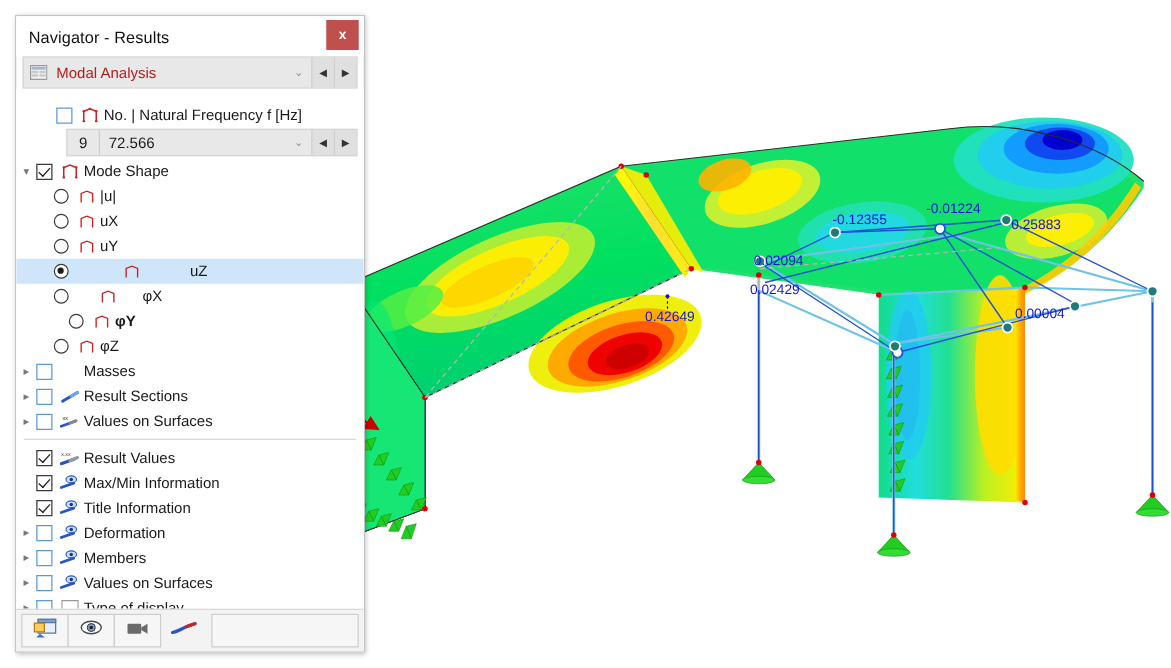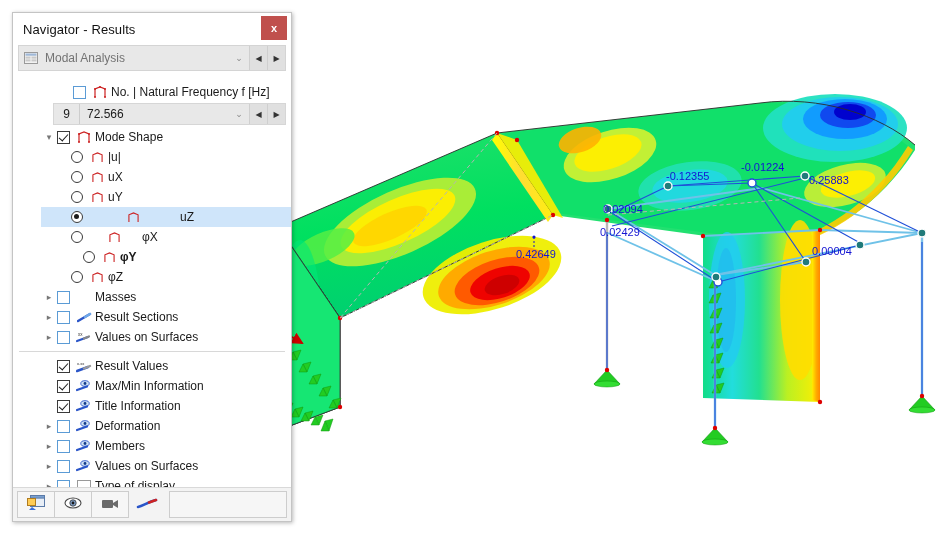--- a/index.html
+++ b/index.html
@@ -54,21 +54,21 @@
     margin: 0 5px 0 5px;
     display: flex; align-items: stretch;
     background: #e8e8e8;
     border: 1px solid #d4d4d4;
   }
   .combo-icon {
     width: 24px; display: flex; align-items: center; justify-content: center;
   }
   .combo-label {
     flex: 1; display: flex; align-items: center;
-    font-size: 12px; color: #737373;
+    font-size: 12px; color: #b91c1c;
     padding-left: 2px;
   }
   .combo-caret {
     width: 20px; display: flex; align-items: center; justify-content: center;
     color: #8a8a8a; font-size: 9px;
   }
   .spin-btn {
     width: 18px; background: #e0e0e0; border-left: 1px solid #cfcfcf;
     display: flex; align-items: center; justify-content: center;
     font-size: 8px; color: #333; cursor: pointer;
@@ -79,21 +79,20 @@
     flex: 1 1 auto; overflow: hidden;
     padding-top: 5px;
     background: #ffffff;
   }
   .trow {
     display: flex; align-items: center;
     height: 20px;
     font-size: 12px; color: #1a1a1a;
     padding-right: 4px;
     white-space: nowrap;
-    margin-left: 28px;
   }
   .trow.sel { background: #cfe5fa; }
   .twist {
     width: 16px; flex: 0 0 16px; text-align: center;
     color: #777; font-size: 9px; cursor: pointer; line-height: 1;
   }
   .twist.empty { color: transparent; }
   .cbox {
     width: 13px; height: 13px; flex: 0 0 13px;
     border: 1px solid #5b9bd5; background: #fff;

